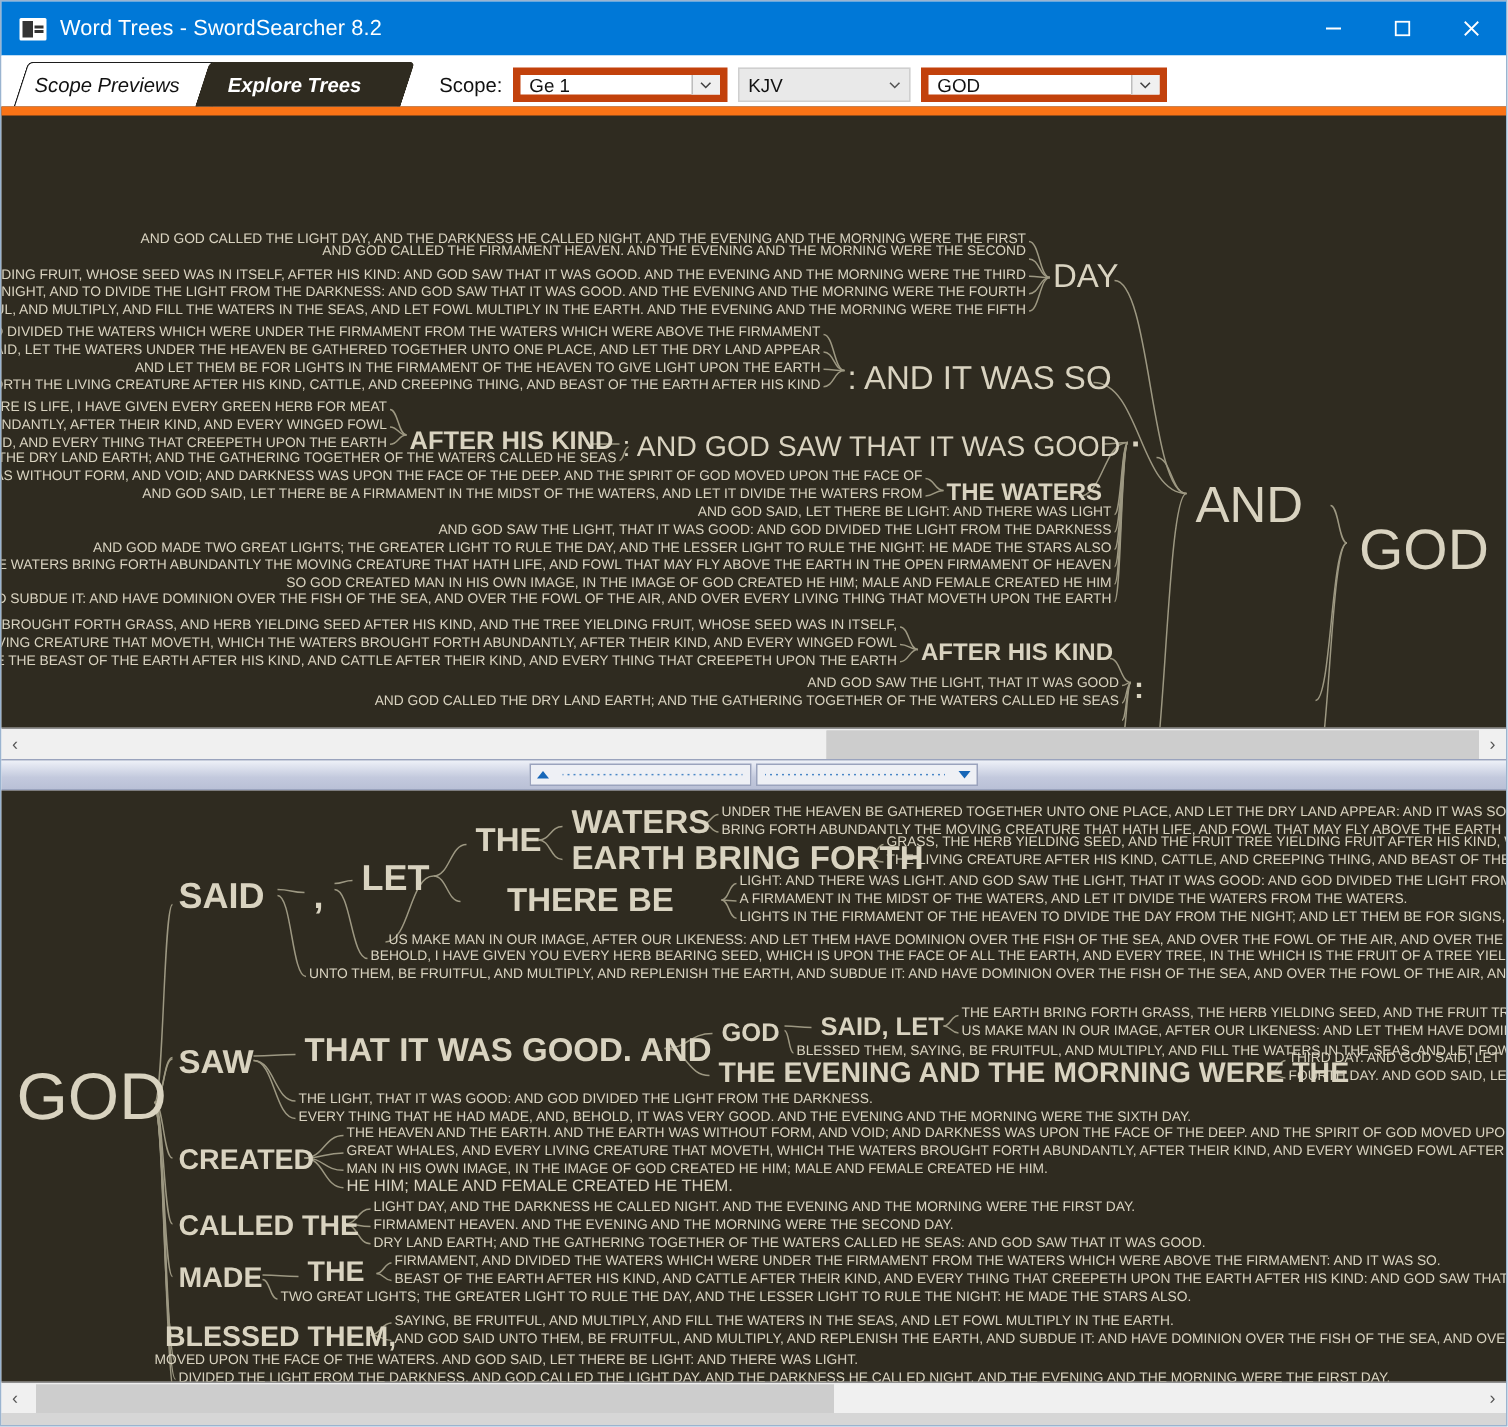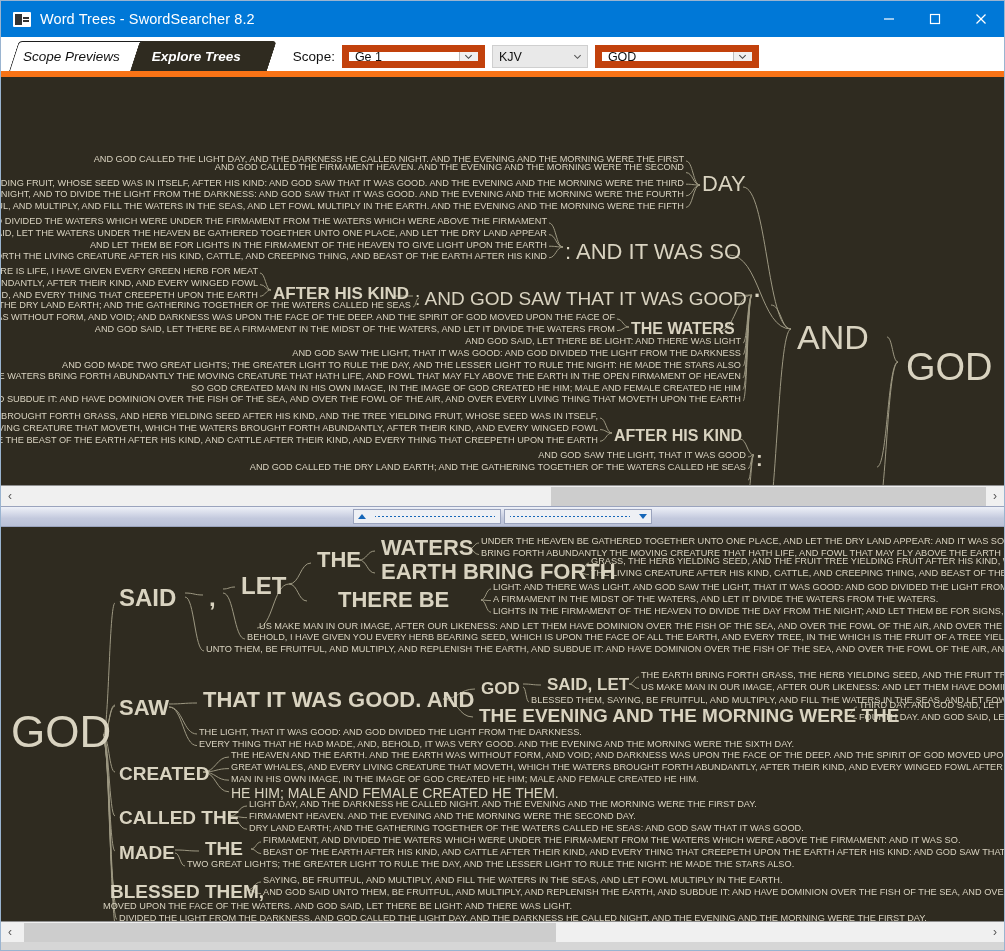--- a/index.html
+++ b/index.html
@@ -57,33 +57,33 @@
   .tab.inactive{margin-left:8px;padding:0 22px 0 14px;color:#111;}
   .tab.inactive .skew{background:#ffffff;}
   .tab.active{margin-left:-12px;padding:0 26px 0 22px;color:#ffffff;font-weight:bold;z-index:3;}
   .tab.active .skew{background:#2f2b20;border-color:#2f2b20;}
   .tab span.lbl{position:relative;z-index:2;font-style:italic;}
   .scope-group{
     display:flex;align-items:center;gap:7px;margin-left:26px;margin-bottom:3px;
   }
   .scope-label{font-size:13.5px;color:#111;}
   .combo{
-    height:23px;box-sizing:border-box;border:7px solid #c2410c;background:#ffffff;
+    height:23px;box-sizing:border-box;border:5px solid #c2410c;background:#ffffff;
     display:flex;align-items:center;font-size:12.5px;color:#111;position:relative;
   }
   .combo .val{padding-left:6px;flex:1;overflow:hidden;white-space:nowrap;}
   .combo .arrowbox{
     width:18px;height:100%;border-left:1px solid #bdbdbd;background:#f0f0f0;
     display:flex;align-items:center;justify-content:center;
   }
   .combo.flat{border:1px solid #cfcfcf;background:#e9e9e9;}
   .combo.flat .arrowbox{background:transparent;border-left:none;}
   .chev{width:9px;height:9px;}
   #combo-scope{width:143px;}
-  #combo-version{width:96px;}
+  #combo-version{width:115px;}
   #combo-word{width:164px;}
   
   .pane{
     position:relative;overflow:hidden;background:#2f2b20;
   }
   #pane-top{flex:0 0 408px;height:408px;border-top:6px solid #f97316;}
   #pane-bottom{flex:1 1 auto;}
   .pane svg{position:absolute;left:0;top:0;}
   .tree{position:absolute;left:0;top:0;width:100%;height:100%;}
   .node{
@@ -374,21 +374,21 @@
         <div class="node" style="left: 858px; top: 173.376px; font-size: 9.2px;">THIRD DAY. AND GOD SAID, LET</div>
         <div class="node" style="left: 858px; top: 184.976px; font-size: 9.2px;">FOURTH DAY. AND GOD SAID, LE</div>
         <div class="node" style="left: 478px; top: 178.32px; font-size: 19px; font-weight: bold;">THE EVENING AND THE MORNING WERE THE</div>
         <div class="node" style="left: 202px; top: 160.16px; font-size: 22px; font-weight: bold; text-align: right;">THAT IT WAS GOOD. AND</div>
         <div class="node" style="left: 198px; top: 200.376px; font-size: 9.2px;">THE LIGHT, THAT IT WAS GOOD: AND GOD DIVIDED THE LIGHT FROM THE DARKNESS.</div>
         <div class="node" style="left: 198px; top: 211.976px; font-size: 9.2px;">EVERY THING THAT HE HAD MADE, AND, BEHOLD, IT WAS VERY GOOD. AND THE EVENING AND THE MORNING WERE THE SIXTH DAY.</div>
         <div class="node" style="left: 118px; top: 168.16px; font-size: 22px; font-weight: bold;">SAW</div>
         <div class="node" style="left: 230px; top: 223.376px; font-size: 9.2px;">THE HEAVEN AND THE EARTH. AND THE EARTH WAS WITHOUT FORM, AND VOID; AND DARKNESS WAS UPON THE FACE OF THE DEEP. AND THE SPIRIT OF GOD MOVED UPON THE FACE OF T</div>
         <div class="node" style="left: 230px; top: 234.976px; font-size: 9.2px;">GREAT WHALES, AND EVERY LIVING CREATURE THAT MOVETH, WHICH THE WATERS BROUGHT FORTH ABUNDANTLY, AFTER THEIR KIND, AND EVERY WINGED FOWL AFTER HIS KIND: AND GO</div>
         <div class="node" style="left: 230px; top: 246.576px; font-size: 9.2px;">MAN IN HIS OWN IMAGE, IN THE IMAGE OF GOD CREATED HE HIM; MALE AND FEMALE CREATED HE HIM.</div>
-        <div class="node" style="left: 230px; top: 258.176px; font-size: 14px;">HE HIM; MALE AND FEMALE CREATED HE THEM.</div>
+        <div class="node" style="left: 230px; top: 258.176px; font-size: 11px;">HE HIM; MALE AND FEMALE CREATED HE THEM.</div>
         <div class="node" style="left: 118px; top: 236.32px; font-size: 19px; font-weight: bold;">CREATED</div>
         <div class="node" style="left: 248px; top: 272.376px; font-size: 9.2px;">LIGHT DAY, AND THE DARKNESS HE CALLED NIGHT. AND THE EVENING AND THE MORNING WERE THE FIRST DAY.</div>
         <div class="node" style="left: 248px; top: 283.976px; font-size: 9.2px;">FIRMAMENT HEAVEN. AND THE EVENING AND THE MORNING WERE THE SECOND DAY.</div>
         <div class="node" style="left: 248px; top: 295.576px; font-size: 9.2px;">DRY LAND EARTH; AND THE GATHERING TOGETHER OF THE WATERS CALLED HE SEAS: AND GOD SAW THAT IT WAS GOOD.</div>
         <div class="node" style="left: 118px; top: 280.32px; font-size: 19px; font-weight: bold;">CALLED THE</div>
         <div class="node" style="left: 262px; top: 308.376px; font-size: 9.2px;">FIRMAMENT, AND DIVIDED THE WATERS WHICH WERE UNDER THE FIRMAMENT FROM THE WATERS WHICH WERE ABOVE THE FIRMAMENT: AND IT WAS SO.</div>
         <div class="node" style="left: 262px; top: 319.976px; font-size: 9.2px;">BEAST OF THE EARTH AFTER HIS KIND, AND CATTLE AFTER THEIR KIND, AND EVERY THING THAT CREEPETH UPON THE EARTH AFTER HIS KIND: AND GOD SAW THAT IT WAS GOOD.</div>
         <div class="node" style="left: 204px; top: 311.32px; font-size: 19px; font-weight: bold;">THE</div>
         <div class="node" style="left: 186px; top: 332.376px; font-size: 9.2px;">TWO GREAT LIGHTS; THE GREATER LIGHT TO RULE THE DAY, AND THE LESSER LIGHT TO RULE THE NIGHT: HE MADE THE STARS ALSO.</div>
         <div class="node" style="left: 118px; top: 315.32px; font-size: 19px; font-weight: bold;">MADE</div>

